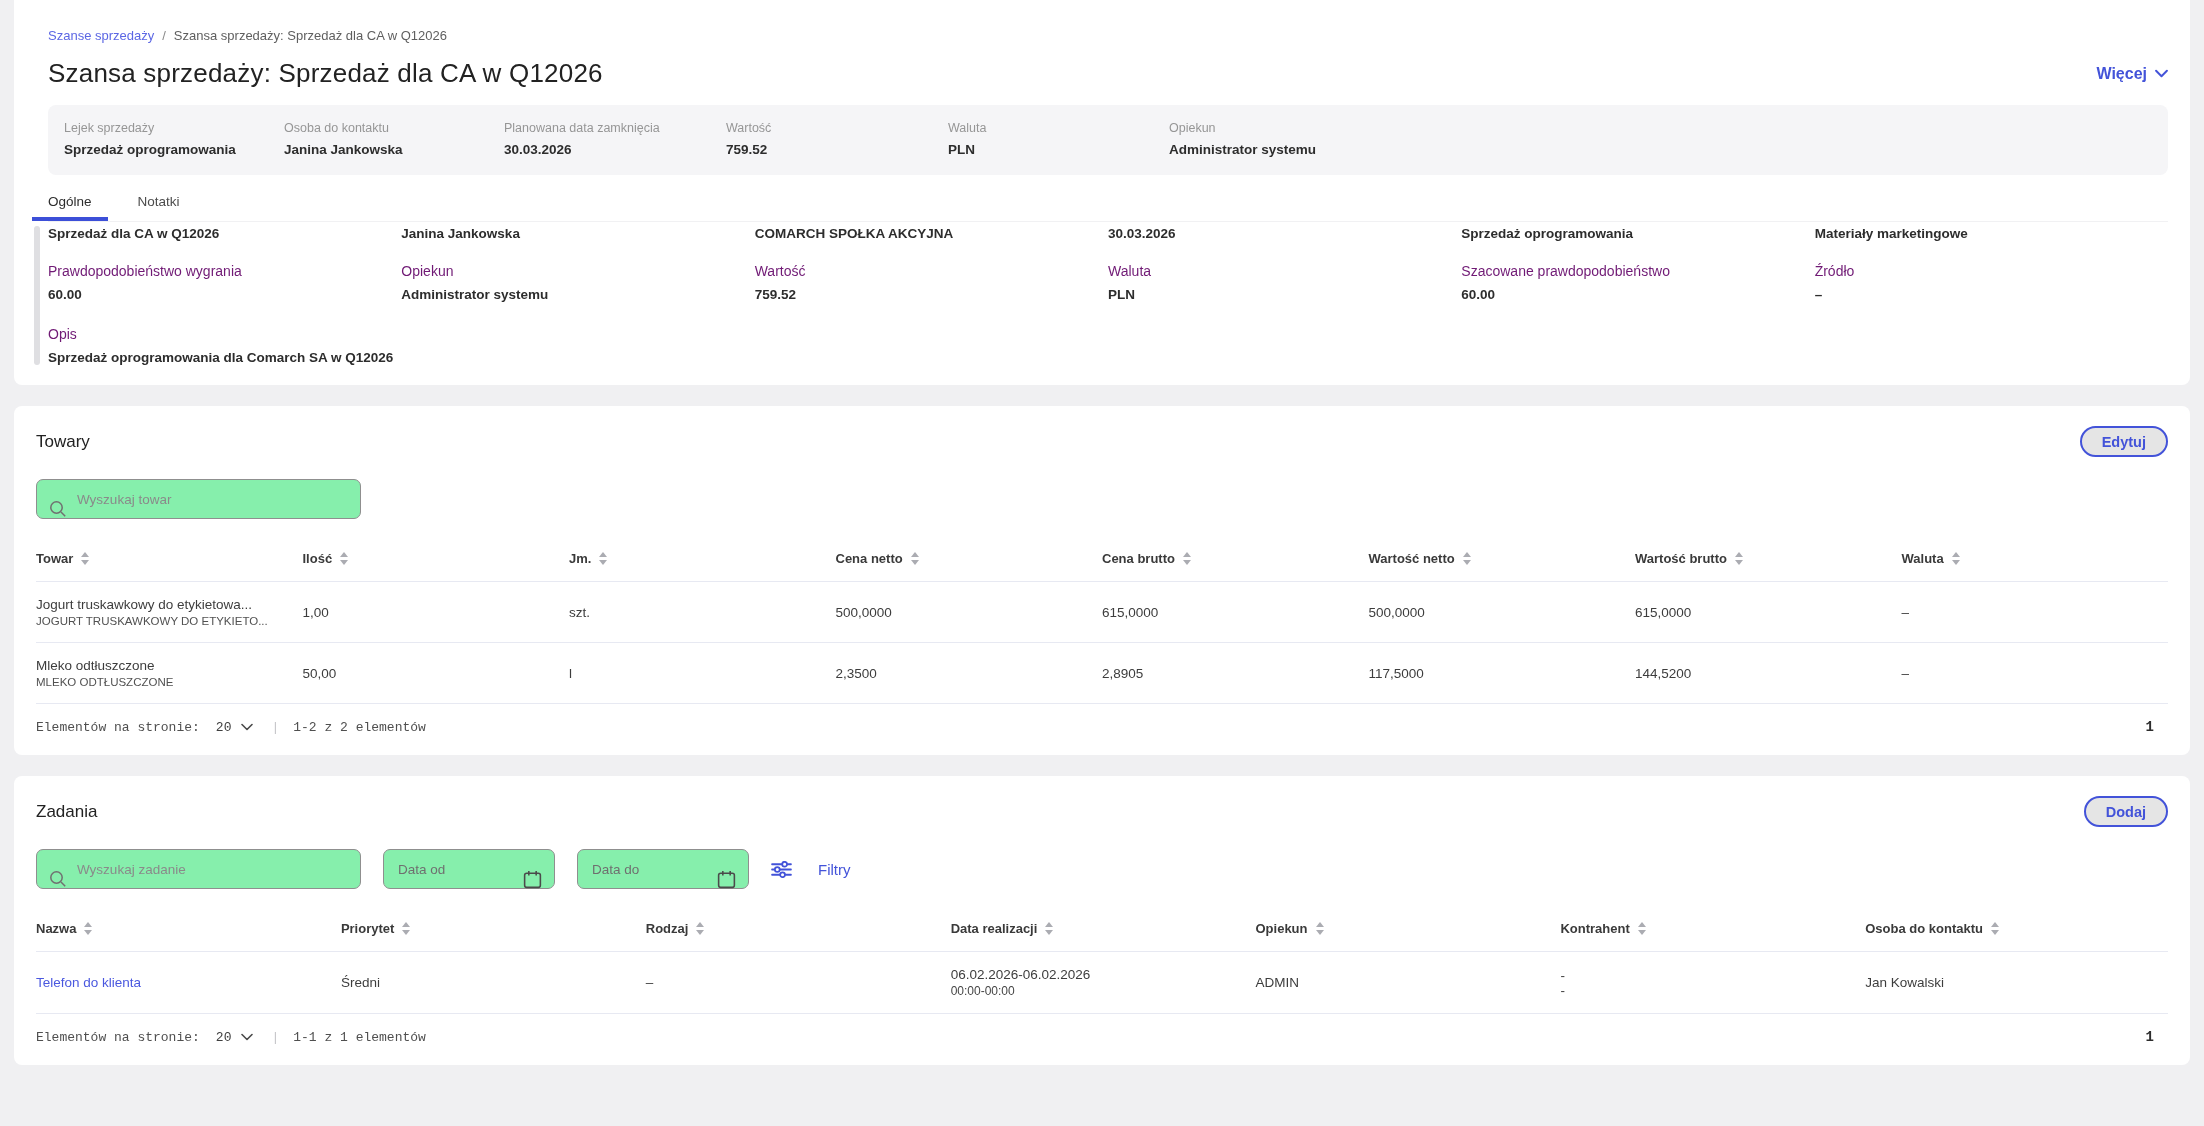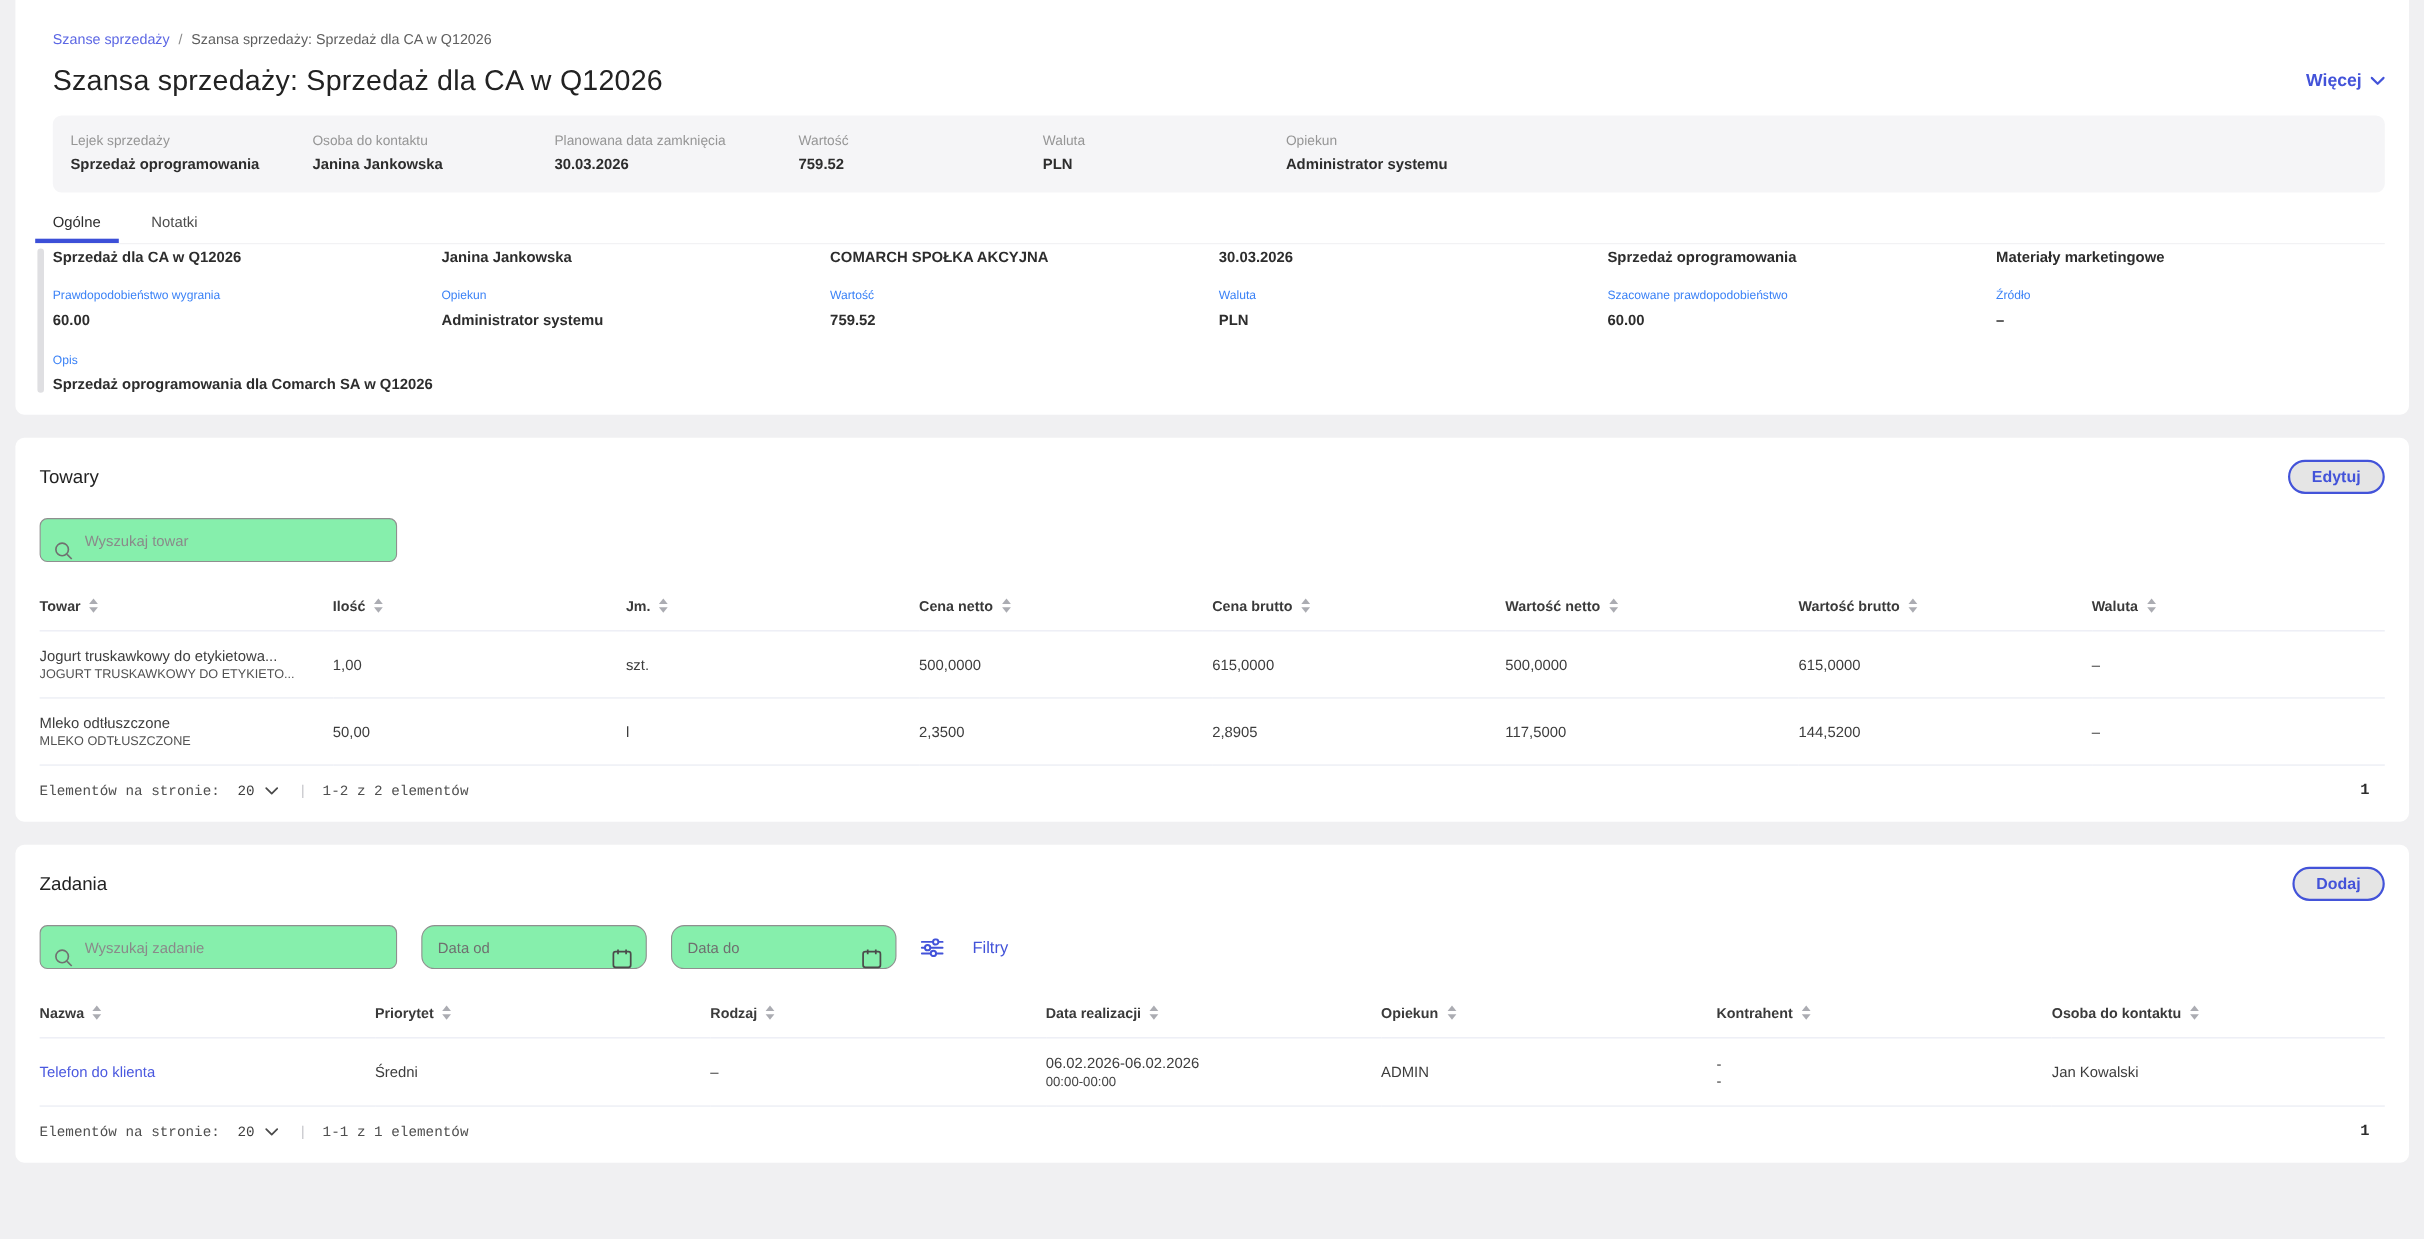--- a/index.html
+++ b/index.html
@@ -38,21 +38,21 @@
 
   .details { position:relative; border-top:1px solid #f1f1f3; }
   .details-scrollbar {
     position:absolute; left:-14px; top:4px; bottom:0;
     width:6px; background:#dfdfe2; border-radius:3px;
   }
   .details-grid { display:grid; grid-template-columns:repeat(6,1fr); }
   .row1 { padding-top:4px; }
   .row1 .d-value { font-size:13.5px; font-weight:700; color:#2d2d2d; }
   .row2 { margin-top:22px; }
-  .d-label { font-size:11px; color:#3b82f6; }
+  .d-label { font-size:14px; color:#701a75; }
   .d-field .d-value { margin-top:8px; font-size:13.5px; font-weight:700; color:#2d2d2d; }
   .details-desc { margin-top:24px; }
 
   
   .section-card { margin-top:21px; padding:20px 22px 20px 22px; }
   .card-head { display:flex; align-items:center; justify-content:space-between; }
   h2 { font-size:17px; font-weight:500; color:#222; }
   .pill-btn {
     background:#e5e5e5; border:2px solid #4353d9; color:#4353d9;
     border-radius:16px; height:31px; padding:0 20px;
@@ -64,21 +64,21 @@
     position:relative; height:40px; border:1px solid #8f8f8f; border-radius:7px;
     background:#86efac; display:flex; align-items:center;
   }
   .search-box { width:325px; }
   .search-box svg { position:absolute; left:11px; }
   .search-box input {
     border:none; outline:none; background:transparent; width:100%;
     padding:0 10px 0 40px; font-size:13.5px; font-family:inherit; color:#333;
   }
   .search-box input::placeholder { color:#8a8a8a; }
-  .date-box { width:205px;border-radius:12px; }
+  .date-box { width:172px; }
   .date-box input {
     border:none; outline:none; background:transparent; width:100%;
     padding:0 40px 0 14px; font-size:13.5px; font-family:inherit; color:#333;
   }
   .date-box input::placeholder { color:#6f6f6f; }
   .date-box svg { position:absolute; right:11px; }
   .filters-btn { display:flex; align-items:center; gap:26px; color:#4353d9; font-size:15px; font-weight:500; cursor:pointer; }
 
   table { width:100%; border-collapse:collapse; table-layout:fixed; margin-top:26px; }
   th {

